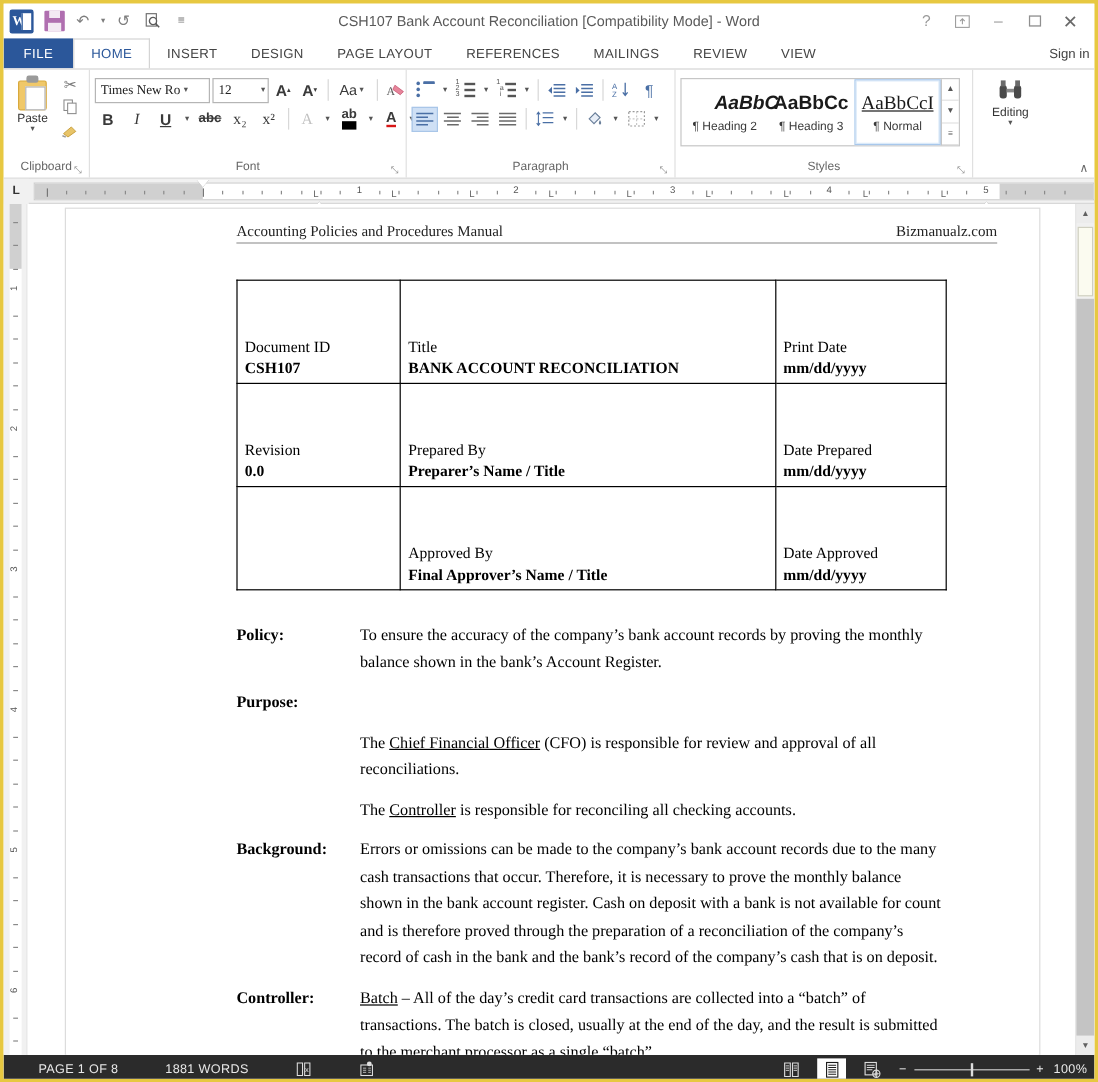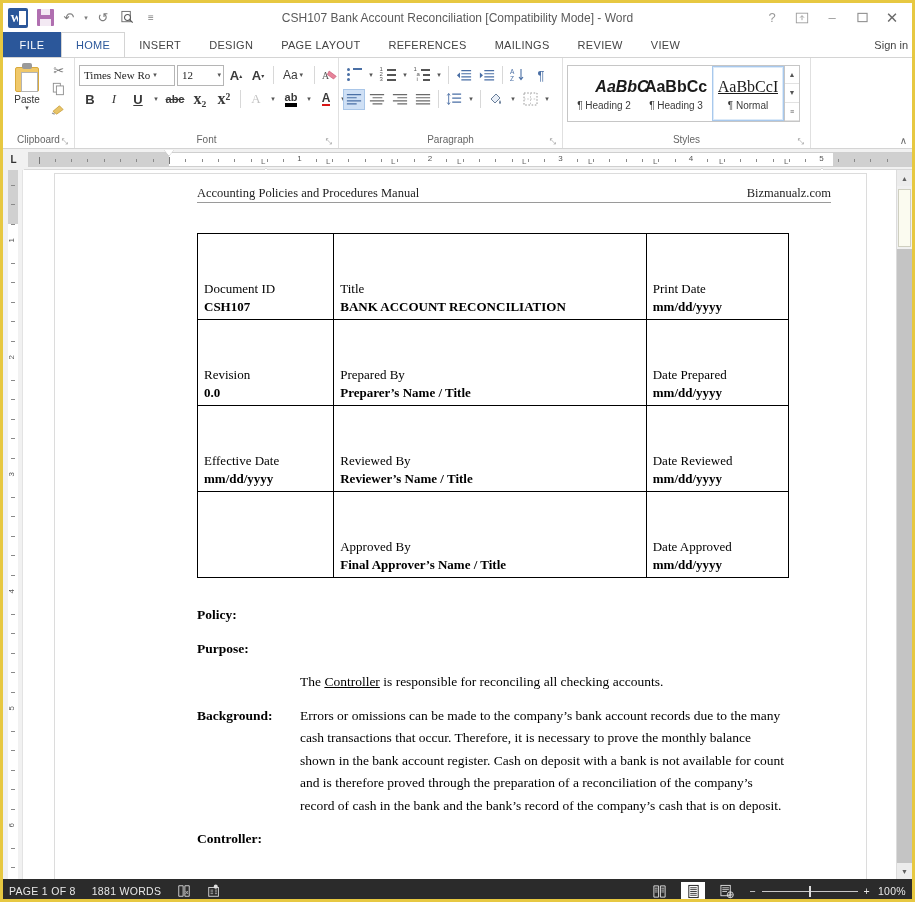--- a/index.html
+++ b/index.html
@@ -211,24 +211,24 @@
   }
   .combo .cv { overflow: hidden; white-space: nowrap; font-family: Liberation Serif, serif; }
   .combo .cc { font-size: 7px; color: #555; margin-left: 3px; }
   .btn-ic {
     min-width: 20px; height: 21px;
     display: flex; align-items: center; justify-content: center;
     font-size: 12px; color: #3a3a3a;
   }
   .sep { width: 1px; height: 18px; background: #d8d8d8; margin: 0 3px; }
   .fsize { font-size: 13px; font-weight: bold; }
-  .supsub { font-size: 16px; font-weight: bold; font-family: "Liberation Serif", serif; }
+  .supsub { font-size: 13px; font-weight: normal; font-family: "Liberation Serif", serif; }
   .strike { text-decoration: line-through; font-size: 11px; font-weight: bold; color: #3a3a3a; }
   .under-a { border-bottom: 2px solid #d81616; line-height: 11px; font-weight: bold; font-size: 12px; }
-  .under-y { border-bottom: 4px solid #000000; line-height: 11px; font-size: 11px; font-weight:bold;}
+  .under-y { border-bottom: 7px solid #000000; line-height: 11px; font-size: 11px; font-weight:bold;}
 
   
   .p-row { display: flex; align-items: center; gap: 1px; height: 24px; }
   .list-ic { width: 17px; height: 15px; position: relative; }
   .list-ic i {
     position: absolute; left: 7px; height: 2px; background: #4a6fa5; width: 9px;
   }
   .list-ic i:nth-child(1){ top: 1px; }
   .list-ic i:nth-child(2){ top: 6px; }
   .list-ic i:nth-child(3){ top: 11px; }
@@ -437,21 +437,21 @@
   
   .statusbar {
     height: 24px;
     background: #2b2b2b;
     display: flex; align-items: center;
     color: #e8e8e8;
     font-size: 10.5px;
     padding: 0 6px;
     letter-spacing: .3px;
   }
-  .sb-item { margin-right: 16px; display: flex; align-items: center; }
+  .sb-item { margin-right: 16px; display: flex; align-items: center; margin-left: 23px; }
   .sb-right { margin-left: auto; display: flex; align-items: center; gap: 10px; }
   .viewbtn {
     width: 24px; height: 18px;
     display: flex; align-items: center; justify-content: center;
     font-size: 12px; color: #dcdcdc;
   }
   .viewbtn.sel { background: #ffffff; color: #1d1d1d; }
   .zoomwrap { display: flex; align-items: center; gap: 6px; }
   .zoom-line { width: 96px; height: 1px; background: #c9c9c9; position: relative; }
   .zoom-handle {
@@ -778,20 +778,38 @@
             <div>≡</div>
           </div>
         </div>
       </div>
       <div class="group-label">
         <span>Styles</span>
         <span class="dlg-launcher">⤡</span>
       </div>
     </div>
 
+    <div class="group" style="width:62px;border-right:none">
+      <div class="group-body">
+        <div class="editing-g">
+          <div class="binoc">
+            <svg width="20" height="18" viewBox="0 0 20 18">
+              <rect x="1" y="5" width="6" height="11" rx="2.5" fill="#4a4a4a"></rect>
+              <rect x="13" y="5" width="6" height="11" rx="2.5" fill="#4a4a4a"></rect>
+              <rect x="2" y="1" width="4" height="5" fill="#6a6a6a"></rect>
+              <rect x="14" y="1" width="4" height="5" fill="#6a6a6a"></rect>
+              <rect x="7" y="8" width="6" height="3" fill="#8a8a8a"></rect>
+            </svg>
+          </div>
+          <div class="editing-lbl">Editing</div>
+          <div class="mini-caret">▾</div>
+        </div>
+      </div>
+      <div class="group-label">&nbsp;</div>
+    </div>
 
     <div class="ribbon-collapse">∧</div>
   </div>
 
   <div class="ruler-h">
     <div class="tabsel">L</div>
     <div class="ruler-strip" id="hruler">
       <div class="marg" style="left:0;width:140px"></div>
       <div class="marg" style="right:0;width:78px"></div>
       <div class="indent-top" style="left:135px"></div>
@@ -941,73 +959,64 @@
                 <span class="tl">Prepared By</span>
                 <span class="tv">Preparer’s Name / Title</span>
               </td>
               <td class="c3">
                 <span class="tl">Date Prepared</span>
                 <span class="tv">mm/dd/yyyy</span>
               </td>
             </tr>
             <tr>
               <td class="c1">
-                <span class="tl">Effective Date</span>
-                <span class="tv">mm/dd/yyyy</span>
-              </td>
-              <td class="c2">
-                <span class="tl">Reviewed By</span>
-                <span class="tv">Reviewer’s Name / Title</span>
-              </td>
-              <td class="c3">
-                <span class="tl">Date Reviewed</span>
-                <span class="tv">mm/dd/yyyy</span>
-              </td>
-            </tr>
-            <tr>
-              <td class="c1">
                 <span class="tl"></span>
                 <span class="tv"></span>
               </td>
               <td class="c2">
                 <span class="tl">Approved By</span>
                 <span class="tv">Final Approver’s Name / Title</span>
               </td>
               <td class="c3">
                 <span class="tl">Date Approved</span>
                 <span class="tv">mm/dd/yyyy</span>
               </td>
             </tr>
           </tbody>
             </table>
 
           <div class="body-block">
 
             <div class="prow">
               <div class="plabel">Policy:</div>
+              <div class="ptext">To ensure the accuracy of the company’s bank account records by proving the monthly balance shown in the bank’s Account Register.</div>
             </div>
 
             <div class="prow">
               <div class="plabel">Purpose:</div>
             </div>
 
 
 
+            <div class="prow">
+              <div class="ptext indented"><span>The </span><span class="u">Chief Financial Officer</span><span> (CFO) is responsible for review and approval of all reconciliations.</span></div>
+            </div>
 
             <div class="prow">
               <div class="ptext indented"><span>The </span><span class="u">Controller</span><span> is responsible for reconciling all checking accounts.</span></div>
             </div>
 
             <div class="prow">
               <div class="plabel">Background:</div>
               <div class="ptext">Errors or omissions can be made to the company’s bank account records due to the many cash transactions that occur.  Therefore, it is necessary to prove the monthly balance shown in the bank account register.  Cash on deposit with a bank is not available for count and is therefore proved through the preparation of a reconciliation of the company’s record of cash in the bank and the bank’s record of the company’s cash that is on deposit.</div>
             </div>
 
             <div class="prow">
               <div class="plabel">Controller:</div>
+              <div class="ptext"><span class="u">Batch</span><span> – All of the day’s credit card transactions are collected into a “batch” of transactions.  The batch is closed, usually at the end of the day, and the result is submitted to the merchant processor as a single “batch”.</span></div>
             </div>
 
             <div class="prow">
               <div class="ptext indented"></div>
             </div>
 
           </div>
         </div>
 
       </div>

